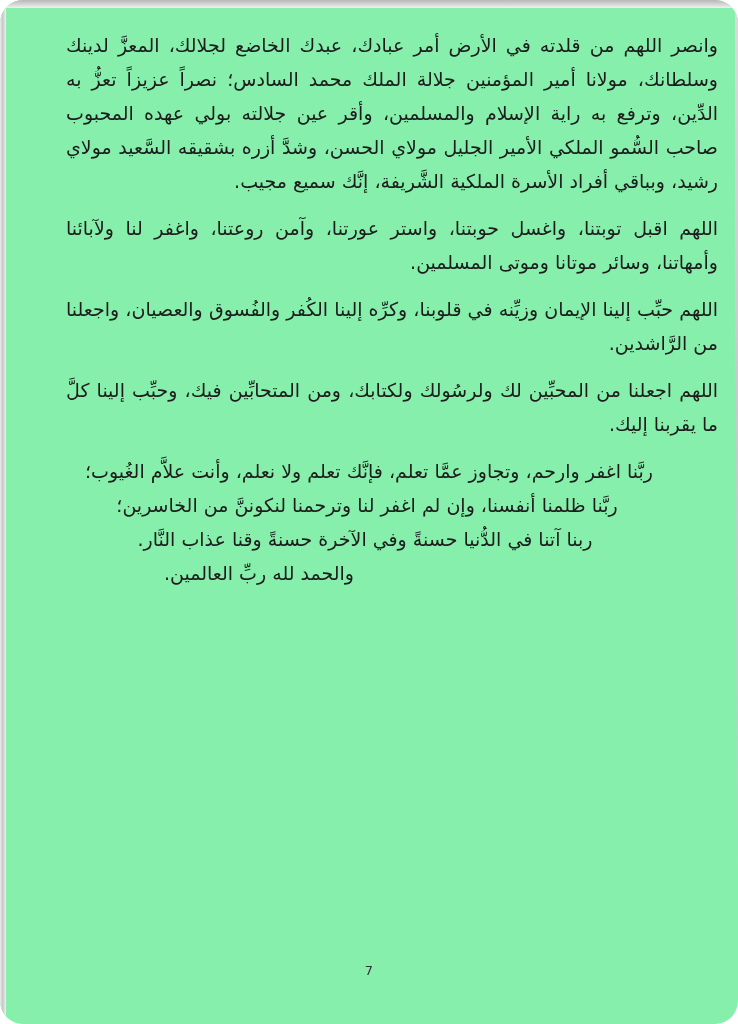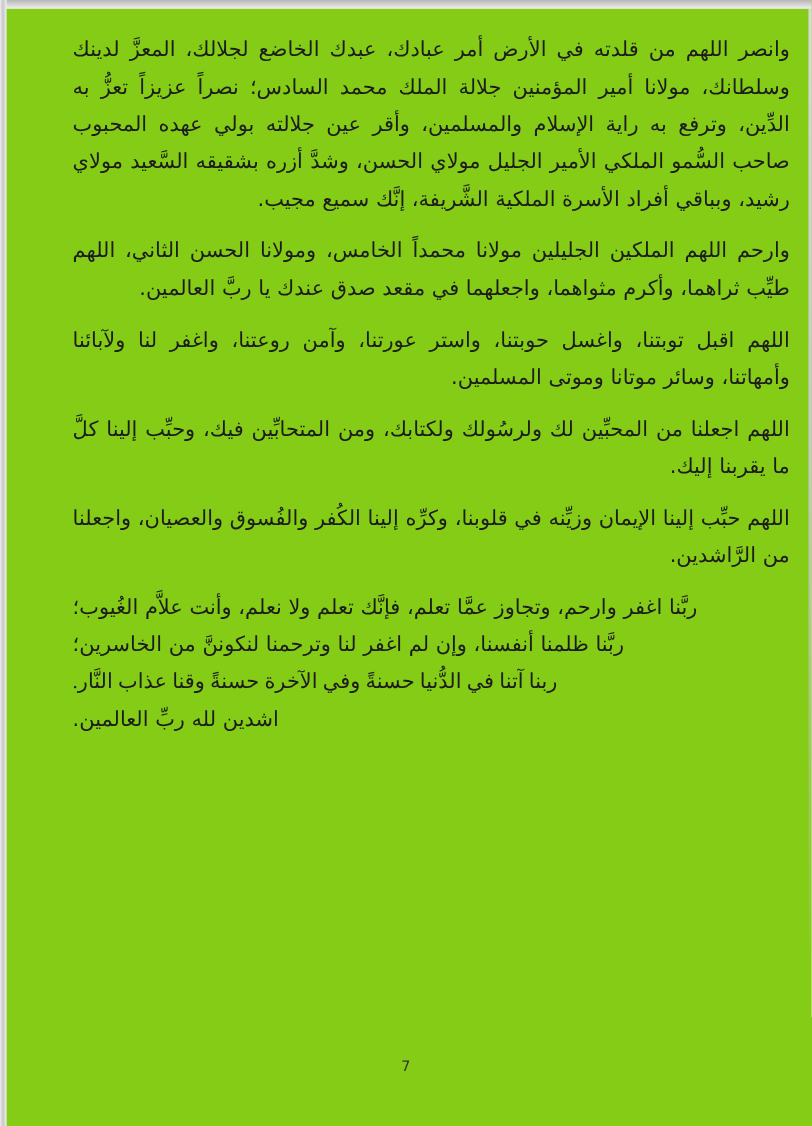--- a/index.html
+++ b/index.html
@@ -4,23 +4,24 @@
 <style>
   html, body {
     margin: 0;
     padding: 0;
     background: #ffffff;
   }
   .page {
     position: relative;
     width: 738px;
     height: 1024px;
-    background: #84cc16;
+    background: #86efac;
     overflow: hidden;
     font-family: "DejaVu Sans", sans-serif;
+    border-radius: 23px;
   }
   
   .edge-top {
     position: absolute;
     top: 0; left: 0;
     width: 100%; height: 8px;
     background: linear-gradient(180deg, #b7b7b7 0%, #d6d6d6 55%, #f1f1f1 100%);
   }
   .edge-left {
     position: absolute;
@@ -44,25 +45,25 @@
     font-size: 19px;
     line-height: 34px;
     text-align: justify;
   }
   .content p.para {
     margin: 0 0 13px 0;
     text-align: justify;
   }
   .content p.verse {
     margin: 0;
-    text-align: left;
+    text-align: center;
   }
   .verse-1 { padding-left: 0; padding-right: 46px; }
   .verse-2 { padding-right: 50px; }
-  .verse-3 { padding-right: 54px; font-family: Liberation Serif, serif; }
+  .verse-3 { padding-right: 54px; }
   .verse-4 { padding-right: 100px; }
   .verse-5 { padding-right: 266px; }
   .page-number {
     position: absolute;
     bottom: 46px;
     left: 0;
     width: 100%;
     text-align: center;
     font-size: 13px;
     color: #333333;
@@ -72,25 +73,24 @@
 </head>
 <body>
 
 <div class="page">
   <div class="edge-top"></div>
   <div class="edge-left"></div>
   <div class="edge-right"></div>
 
   <div class="content">
     <p class="para">وانصر اللهم من قلدته في الأرض أمر عبادك، عبدك الخاضع لجلالك، المعزَّ لدينك وسلطانك، مولانا أمير المؤمنين جلالة الملك محمد السادس؛ نصراً عزيزاً تعزُّ به الدِّين، وترفع به راية الإسلام والمسلمين، وأقر عين جلالته بولي عهده المحبوب صاحب السُّمو الملكي الأمير الجليل مولاي الحسن، وشدَّ أزره بشقيقه السَّعيد مولاي رشيد، وبباقي أفراد الأسرة الملكية الشَّريفة، إنَّك سميع مجيب.</p>
-    <p class="para">وارحم اللهم الملكين الجليلين مولانا محمداً الخامس، ومولانا الحسن الثاني، اللهم طيِّب ثراهما، وأكرم مثواهما، واجعلهما في مقعد صدق عندك يا ربَّ العالمين.</p>
     <p class="para">اللهم اقبل توبتنا، واغسل حوبتنا، واستر عورتنا، وآمن روعتنا، واغفر لنا ولآبائنا وأمهاتنا، وسائر موتانا وموتى المسلمين.</p>
+    <p class="para">اللهم حبِّب إلينا الإيمان وزيِّنه في قلوبنا، وكرِّه إلينا الكُفر والفُسوق والعصيان، واجعلنا من الرَّاشدين.</p>
     <p class="para">اللهم اجعلنا من المحبِّين لك ولرسُولك ولكتابك، ومن المتحابِّين فيك، وحبِّب إلينا كلَّ ما يقربنا إليك.</p>
-    <p class="para">اللهم حبِّب إلينا الإيمان وزيِّنه في قلوبنا، وكرِّه إلينا الكُفر والفُسوق والعصيان، واجعلنا من الرَّاشدين.</p>
 
     <p class="verse verse-1">ربَّنا اغفر وارحم، وتجاوز عمَّا تعلم، فإنَّك تعلم ولا نعلم، وأنت علاَّم الغُيوب؛</p>
     <p class="verse verse-2">ربَّنا ظلمنا أنفسنا، وإن لم اغفر لنا وترحمنا لنكوننَّ من الخاسرين؛</p>
     <p class="verse verse-3">ربنا آتنا في الدُّنيا حسنةً وفي الآخرة حسنةً وقنا عذاب النَّار.</p>
-    <p class="verse verse-5">اشدين لله ربِّ العالمين.</p>
+    <p class="verse verse-5">والحمد لله ربِّ العالمين.</p>
   </div>
 
   <div class="page-number">7</div>
 </div>
 
 </body></html>

